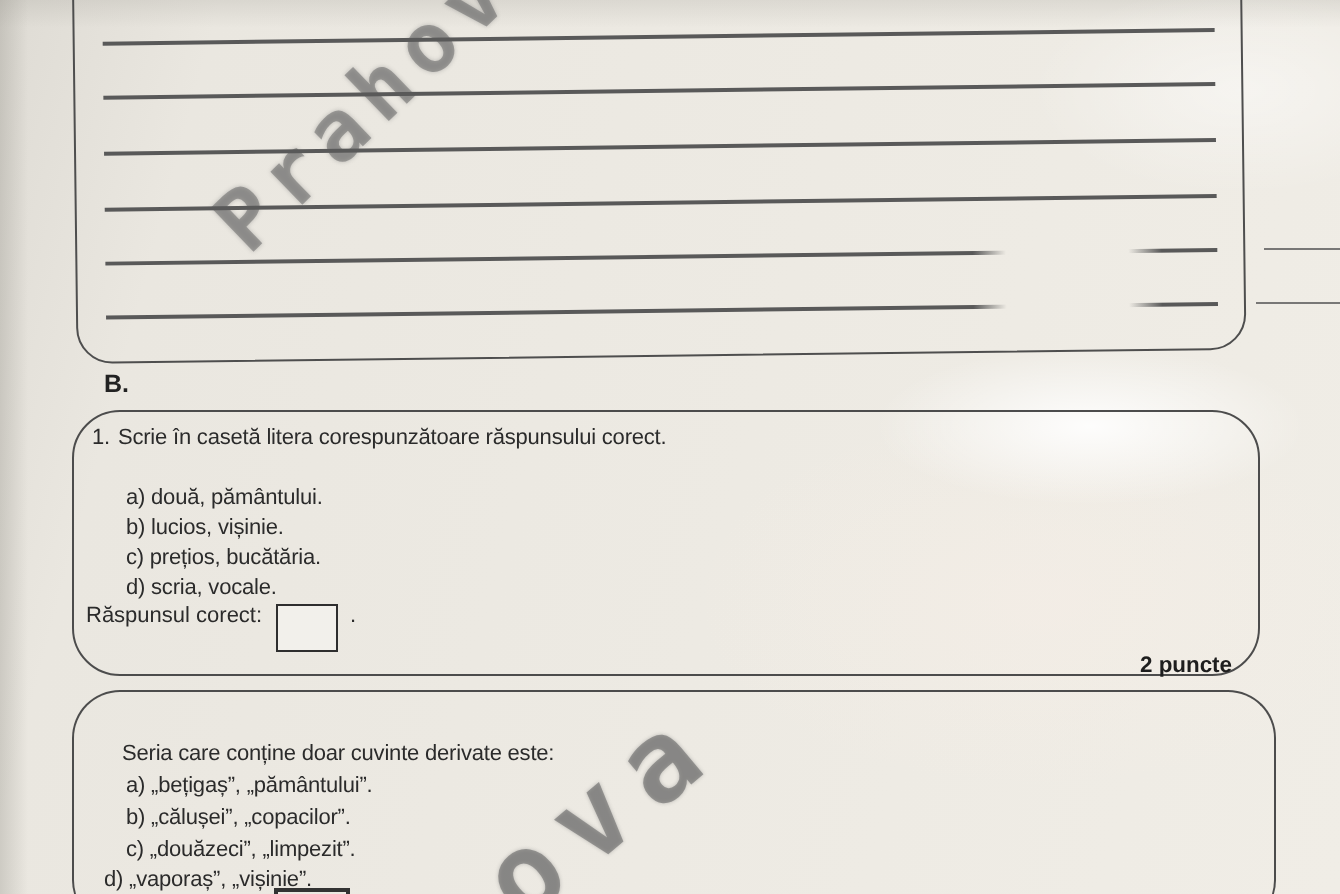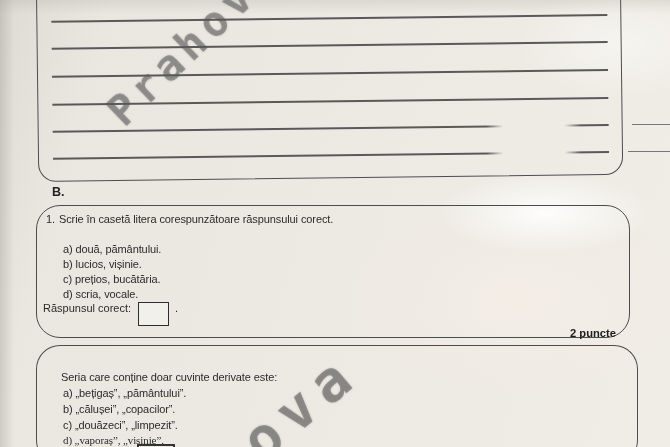--- a/index.html
+++ b/index.html
@@ -122,15 +122,15 @@
     <span>.</span>
   </div>
   <div class="points">2 puncte</div>
 </div>
 
 <div class="q-box q2">
   <div class="q-row" style="left:26px; top:41px;">a) „bețigaș”, „pământului”.</div>
   <div class="q-row" style="left:24px; top:25px;">Seria care conține doar cuvinte derivate este:</div>
   <div class="q-row" style="left:26px; top:57px;">b) „călușei”, „copacilor”.</div>
   <div class="q-row" style="left:26px; top:73px;">c) „douăzeci”, „limpezit”.</div>
-  <div class="q-row" style="left:26px; top:88px;font-family:Liberation Serif, serif;">d) „vaporaș”, „vișinie”.</div>
+  <div class="q-row" style="left:15px; top:88px;">d) „vaporaș”, „vișinie”.</div>
   <div class="partial-answer-square"></div>
 </div>
 
 </body></html>

